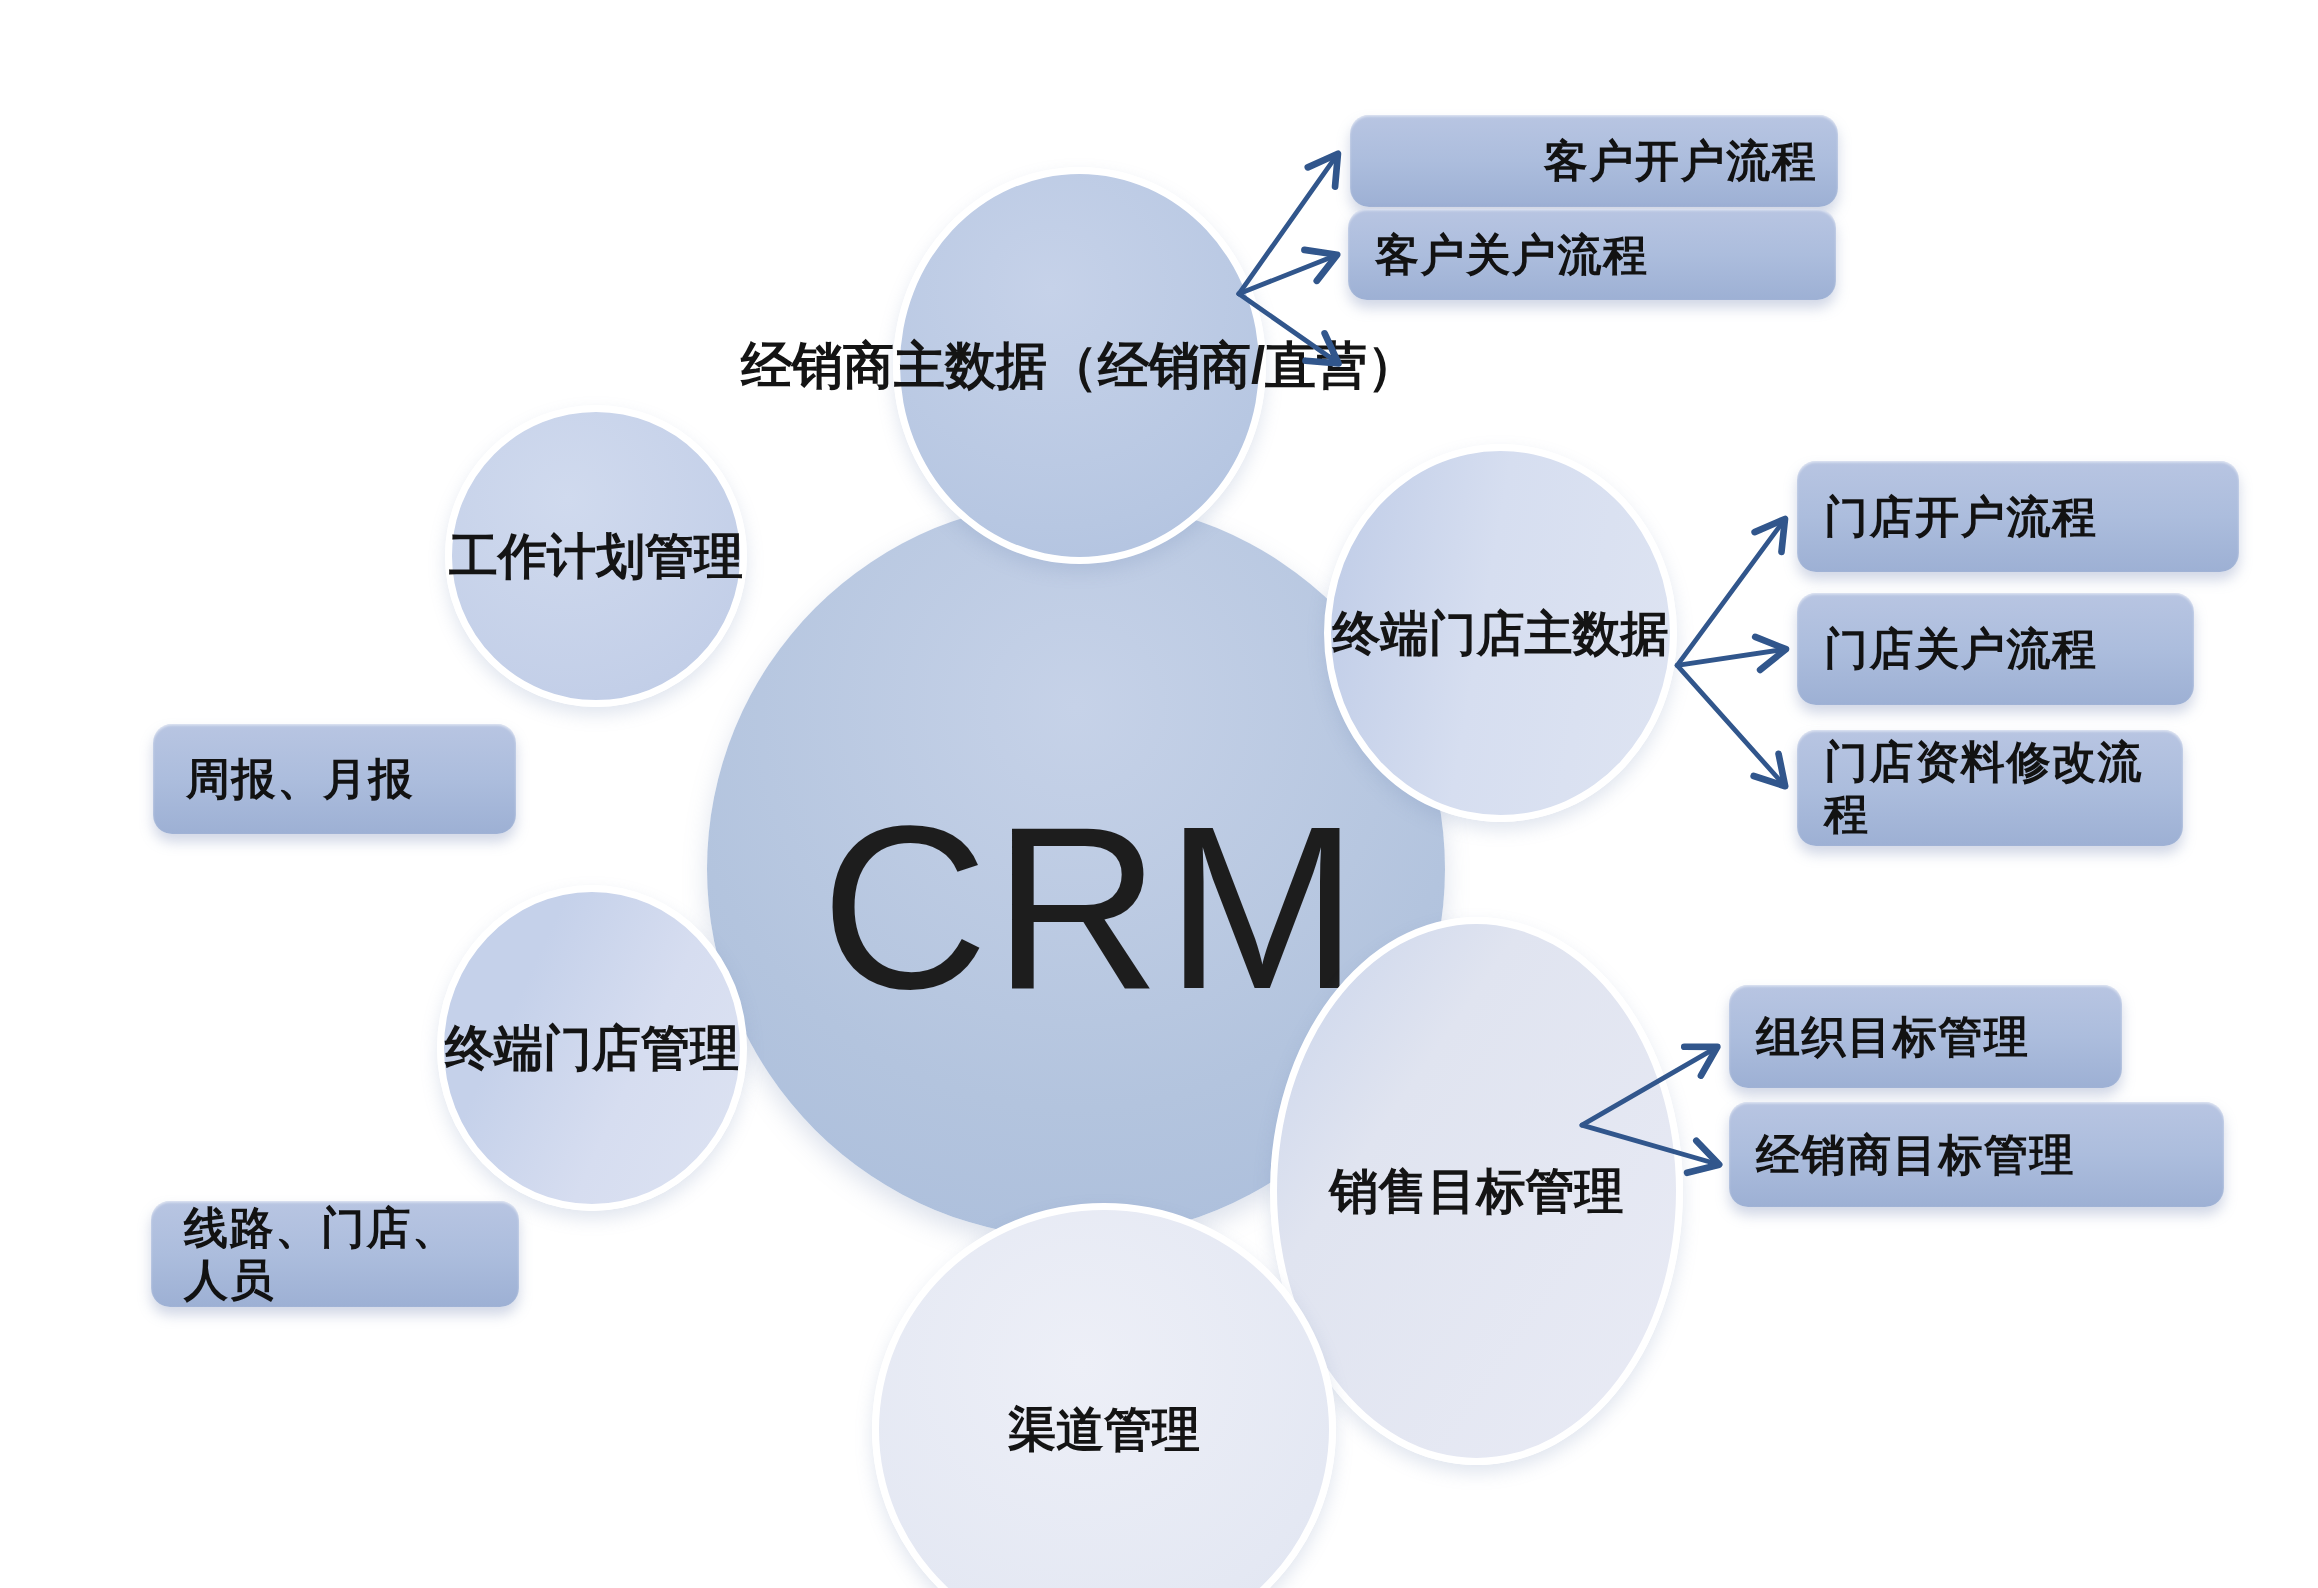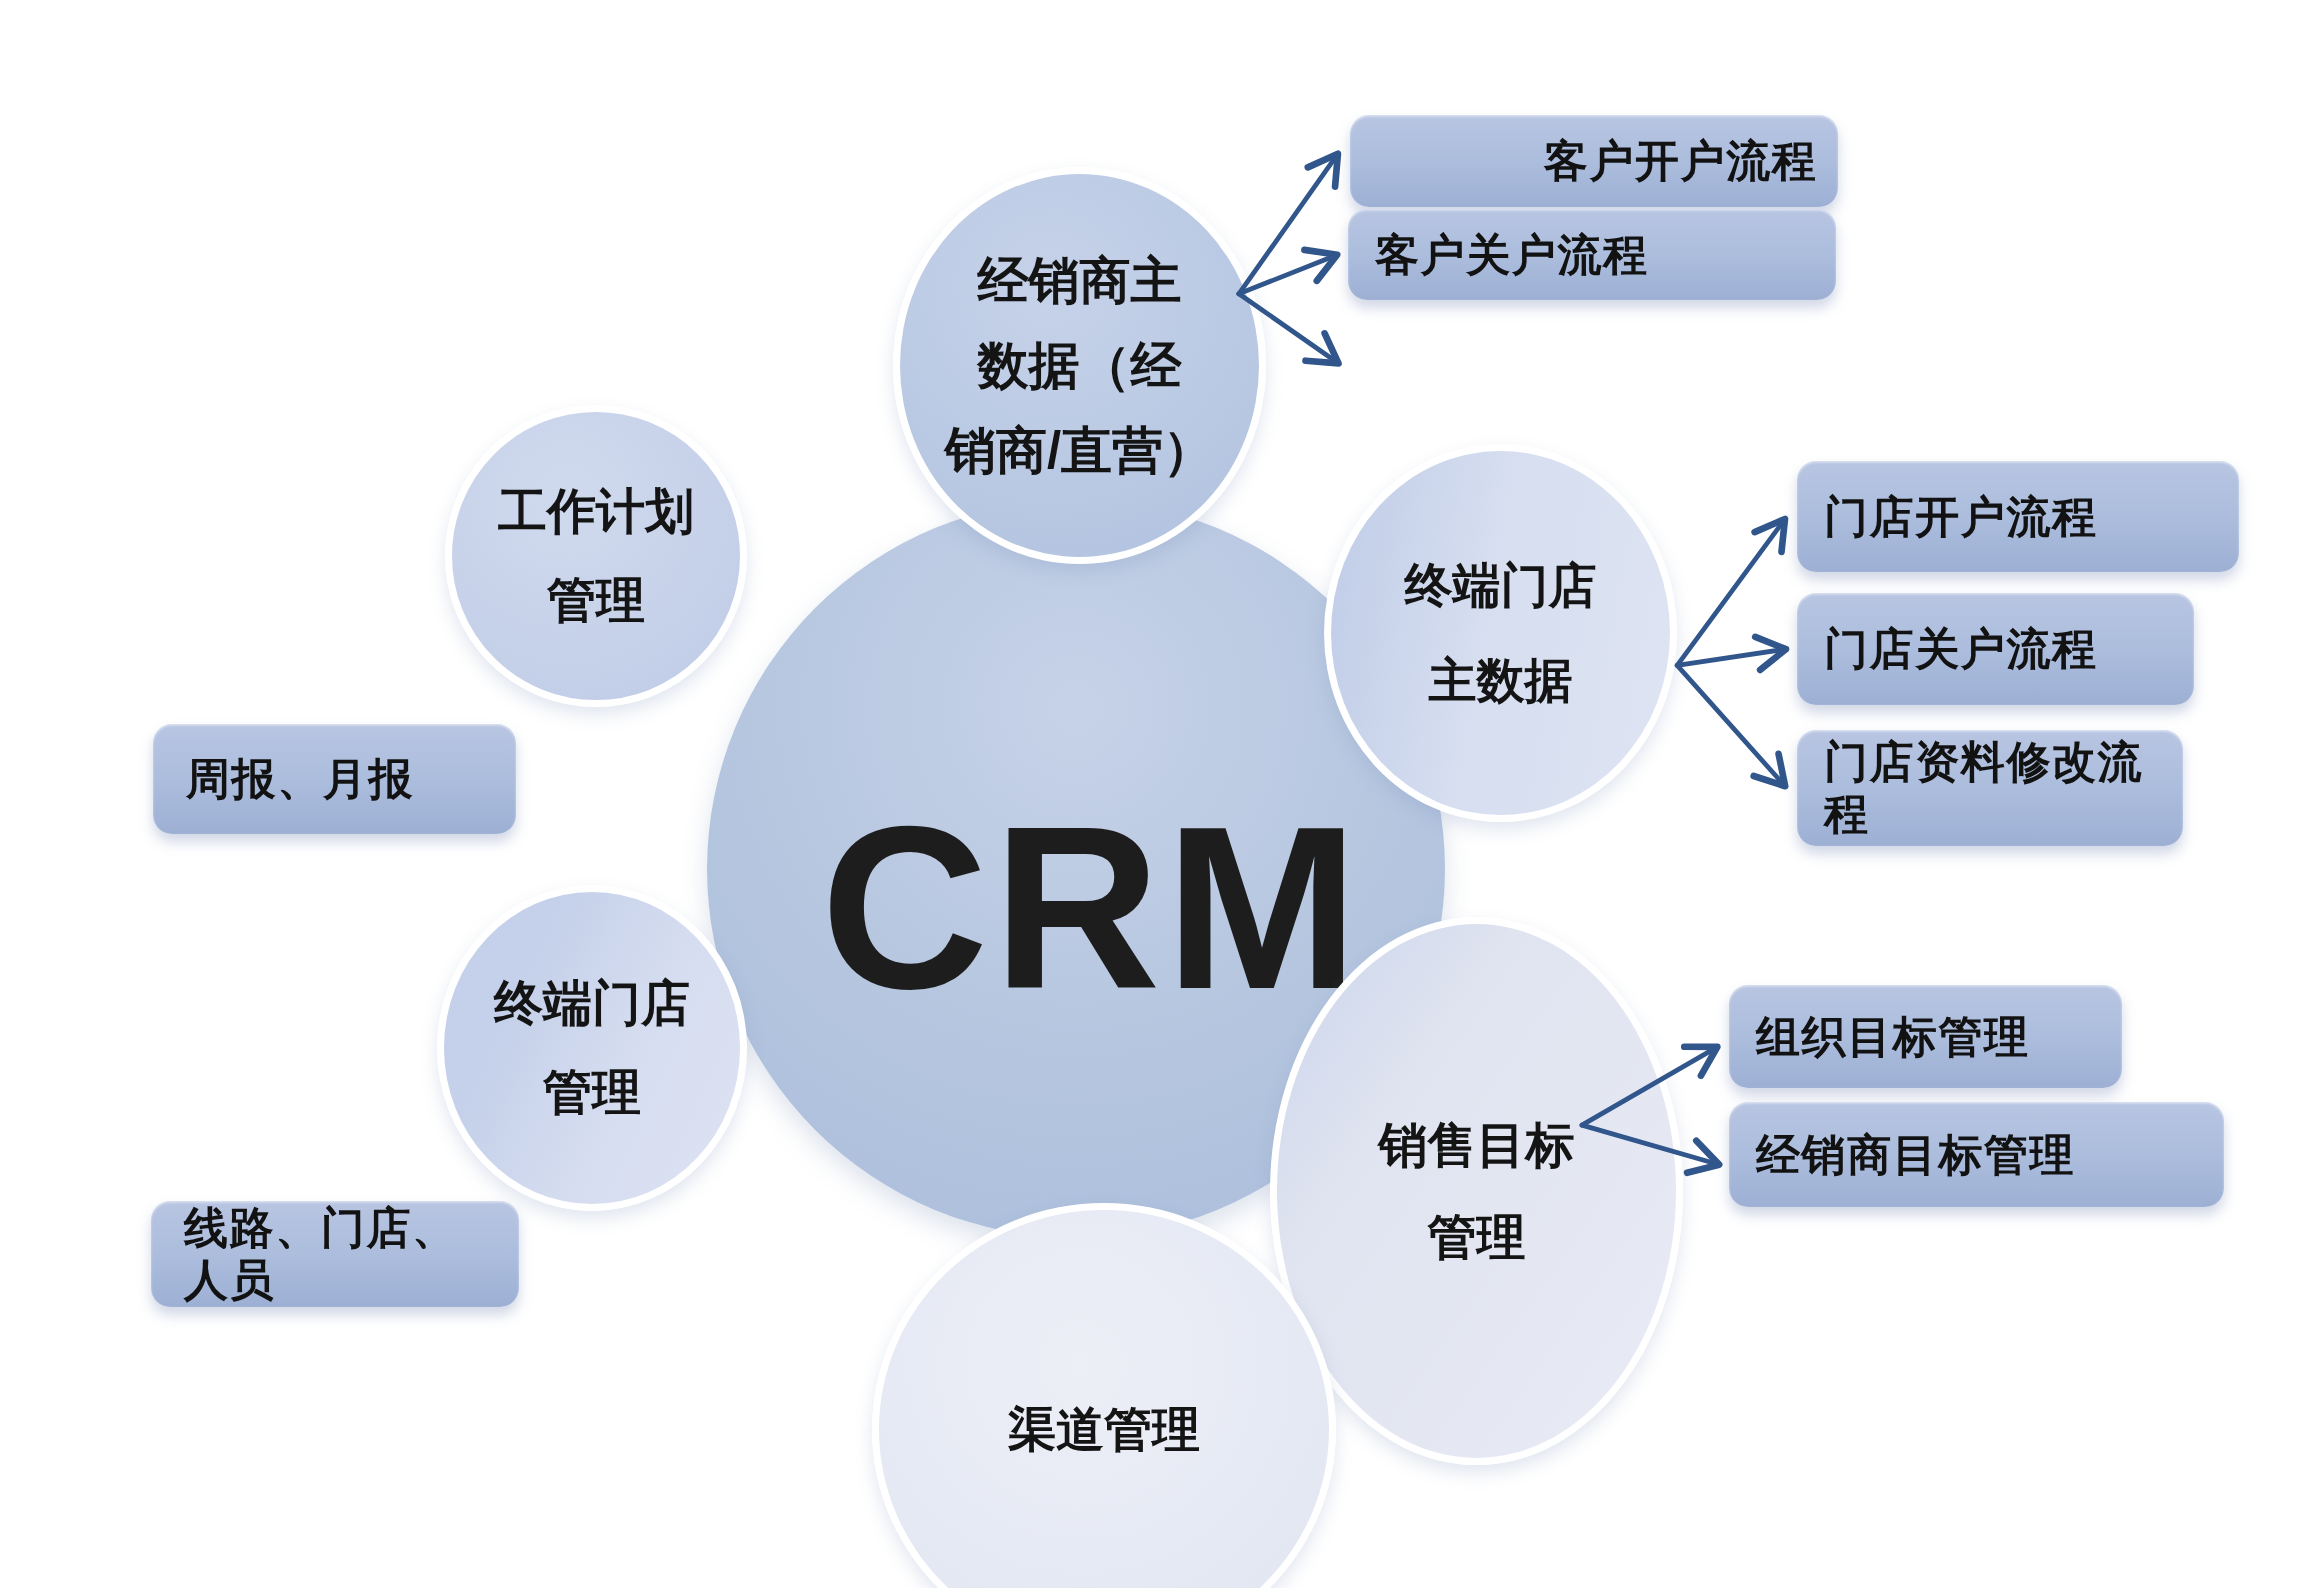--- a/index.html
+++ b/index.html
@@ -2,34 +2,34 @@
 <html style="font-size:12.7px"><head>
 <meta charset="utf-8">
 <style>
   html,body{margin:0;padding:0;background:#ffffff;}
   body{font-family:"Liberation Sans", sans-serif; color:#151515;}
   #canvas{position:relative;width:2319px;height:1588px;background:#ffffff;overflow:hidden;}
 
   
   .circle{
     position:absolute;border-radius:50%;
-    display:flex;flex-direction:column;align-items:center;justify-content:center;
+    display:flex;flex-direction:row;align-items:center;justify-content:center;
     text-align:left;box-sizing:border-box;
     border:7.1px solid #ffffff;
     box-shadow:0 8px 17.5px rgba(120,140,180,0.22);
   }
   .circle .ln{font-weight:700;color:#141414;white-space:nowrap;}
 
   #c-center{
     left:707px;top:500px;width:738px;height:738px;
     background:radial-gradient(circle at 50% 28%, #c6d2e8 0%, #b3c4de 62%, #aabddb 100%);
     border:none;z-index:1;
     box-shadow:0 11px 24px rgba(120,140,180,0.25);
   }
-  #c-center .crm{font-size:232px;font-weight:700;color:#1d1d1d;letter-spacing:4.8px;transform:translateY(38px);margin-left:32px;}
+  #c-center .crm{font-size:232px;font-weight:400;color:#1d1d1d;letter-spacing:4.8px;transform:translateY(38px);margin-left:32px;}
 
   #c-dealer{left:893px;top:167px;width:373px;height:397px;z-index:2;
     background:radial-gradient(circle at 42% 30%, #c6d2e9 0%, #b7c7e2 70%, #b0c1df 100%);}
   #c-dealer .ln{font-size:51px;line-height:85px;}
 
   #c-work{left:445px;top:405px;width:302px;height:302px;z-index:2;
     background:radial-gradient(circle at 40% 30%, #d0daee 0%, #c3cfe8 75%, #bdcae5 100%);}
   #c-work .ln{font-size:49px;line-height:89px;}
 
   #c-visit{left:437px;top:885px;width:310px;height:326px;z-index:2;

